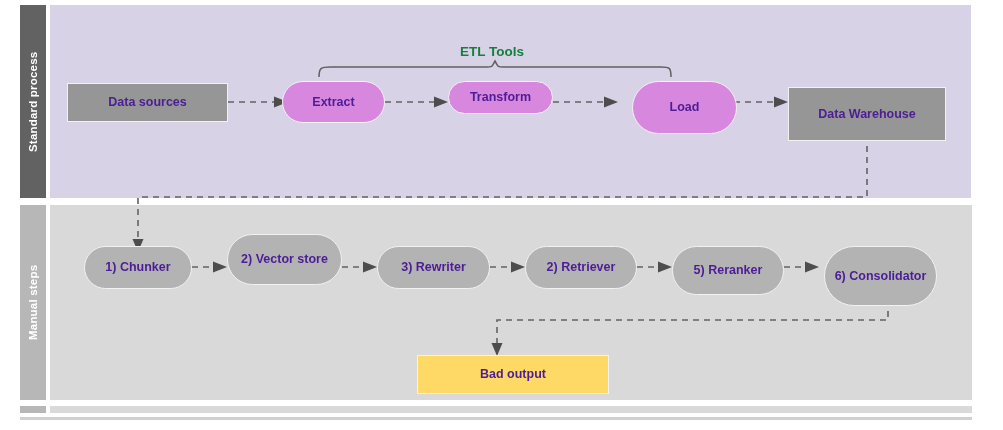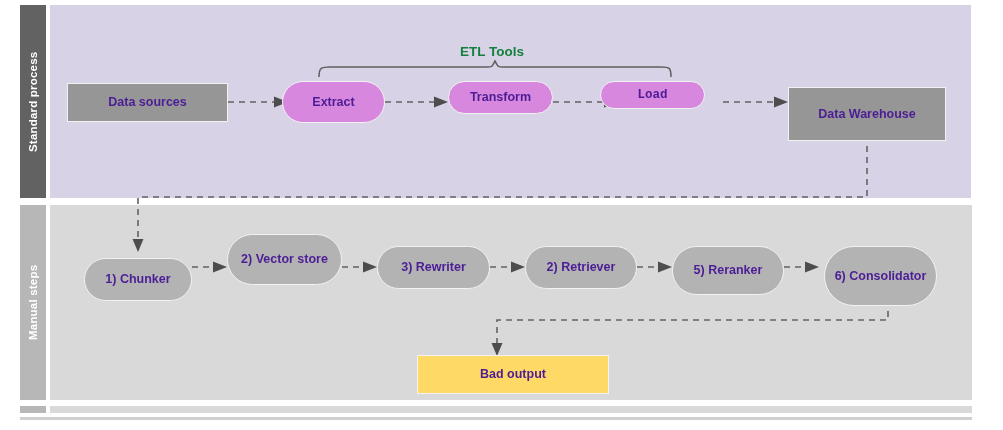--- a/index.html
+++ b/index.html
@@ -183,25 +183,25 @@
   </svg>
 
   <div class="brace-label" style="left:460px; top:44px;">ETL Tools</div>
 
   <div class="node rect gray-box" style="left:67px;  top:83px;  width:161px; height:39px;">Data sources</div>
 
   <div class="node pill magenta" style="left:282px; top:81px;  width:103px; height:42px;">Extract</div>
 
   <div class="node pill magenta" style="left:448px; top:81px;  width:105px; height:33px;text-align:center;">Transform</div>
 
-  <div class="node pill magenta" style="left:600px; top:81px;  width:105px; height:28px;font-family:Liberation Mono, monospace;">Load</div>
+  <div class="node pill magenta" style="left:632px; top:81px;  width:105px; height:53px;">Load</div>
 
   <div class="node rect gray-box" style="left:788px; top:87px;  width:158px; height:54px;">Data Warehouse</div>
 
-  <div class="node pill gray-pill" style="left:84px;  top:246px; width:108px; height:43px;margin-top:12px;">1) Chunker</div>
+  <div class="node pill gray-pill" style="left:84px;  top:246px; width:108px; height:43px;">1) Chunker</div>
 
   <div class="node pill gray-pill" style="left:227px; top:234px; width:115px; height:51px;">2) Vector store</div>
 
   <div class="node pill gray-pill" style="left:377px; top:246px; width:113px; height:43px;">3) Rewriter</div>
 
   <div class="node pill gray-pill" style="left:525px; top:246px; width:112px; height:43px;">2) Retriever</div>
 
   <div class="node pill gray-pill" style="left:672px; top:246px; width:112px; height:49px;">5) Reranker</div>
 
   <div class="node pill gray-pill" style="left:824px; top:246px; width:113px; height:60px;">6) Consolidator</div>

